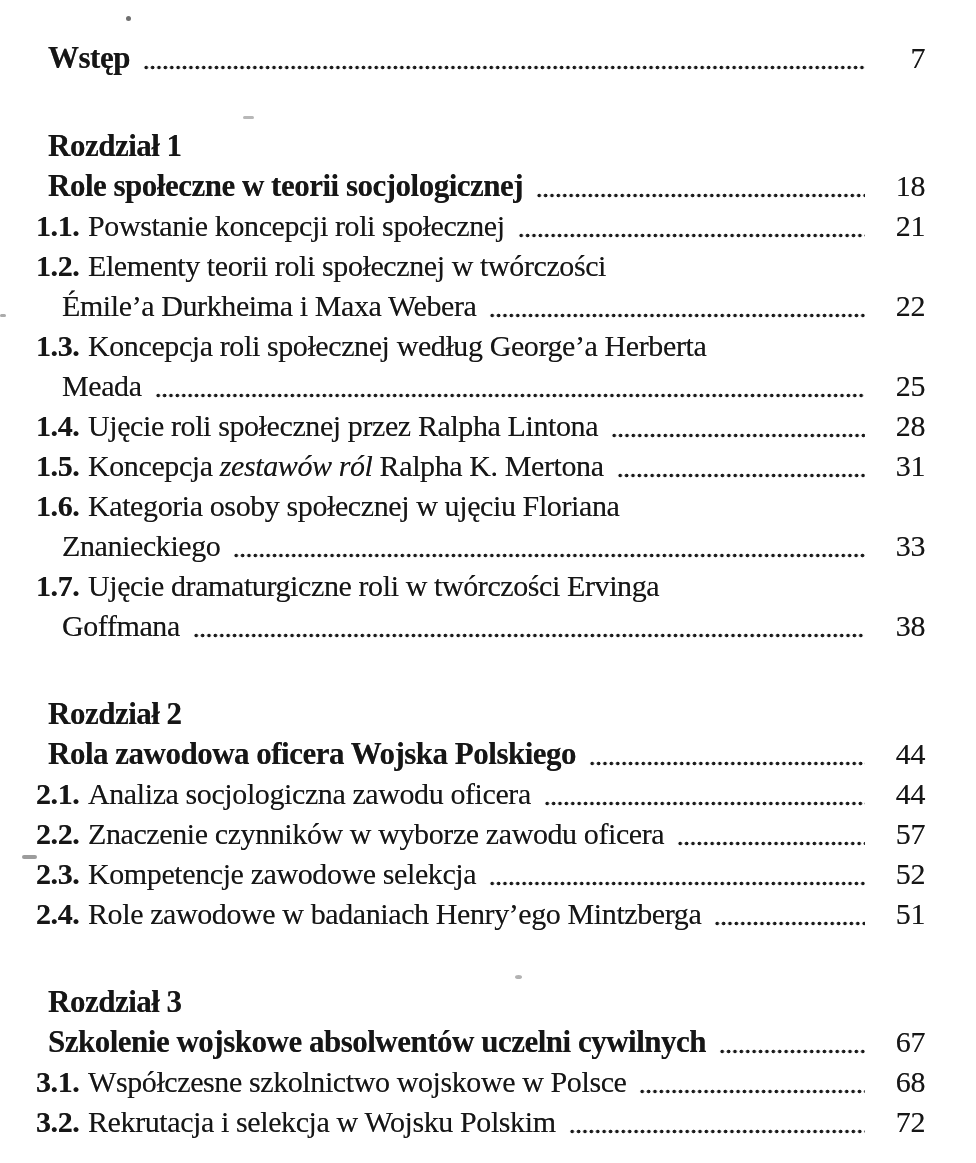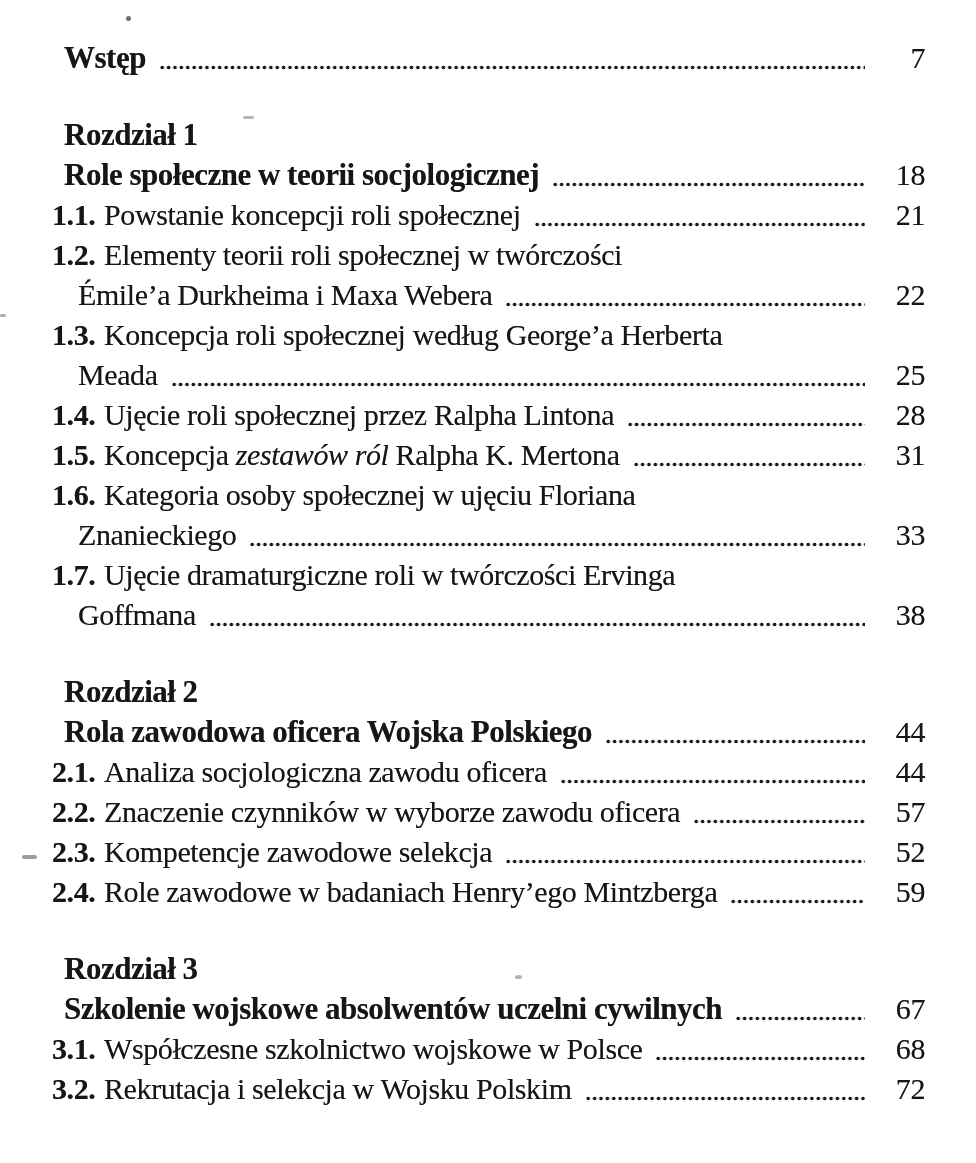--- a/index.html
+++ b/index.html
@@ -8,32 +8,32 @@
     width: 976px;
     height: 1163px;
     overflow: hidden;
     background: #ffffff;
   }
   .page {
     position: relative;
     width: 976px;
     height: 1163px;
     box-sizing: border-box;
-    padding: 38px 51px 0 64px;
+    padding: 38px 51px 0 48px;
     background: #ffffff;
     font-family: "Liberation Serif", "DejaVu Serif", serif;
     color: #161616;
   }
   .toc { width: 100%; }
   .row {
     display: flex;
     height: 40px;
     align-items: stretch;
   }
-  .row.gap { margin-top: 37px; }
+  .row.gap { margin-top: 48px; }
   .txt, .num, .pg {
     font-size: 30px;
     line-height: 40px;
     letter-spacing: -0.4px;
     white-space: nowrap;
     text-shadow: 0 0 0.6px rgba(25,25,25,0.55);
   }
   .num {
     flex: 0 0 52px;
     margin-left: -12px;
@@ -165,21 +165,21 @@
       <div class="row item">
         <span class="num">2.3.</span>
         <span class="txt"><span class="seg">Kompetencje zawodowe selekcja</span></span>
         <span class="leader"></span>
         <span class="pg">52</span>
       </div>
       <div class="row item">
         <span class="num">2.4.</span>
         <span class="txt"><span class="seg">Role zawodowe w badaniach Henry’ego Mintzberga</span></span>
         <span class="leader"></span>
-        <span class="pg">59</span>
+        <span class="pg">51</span>
       </div>
       <div class="row label gap">
         <span class="txt"><span class="seg">Rozdział 3</span></span>
       </div>
       <div class="row bold">
         <span class="txt"><span class="seg">Szkolenie wojskowe absolwentów uczelni cywilnych</span></span>
         <span class="leader"></span>
         <span class="pg">67</span>
       </div>
       <div class="row item">

